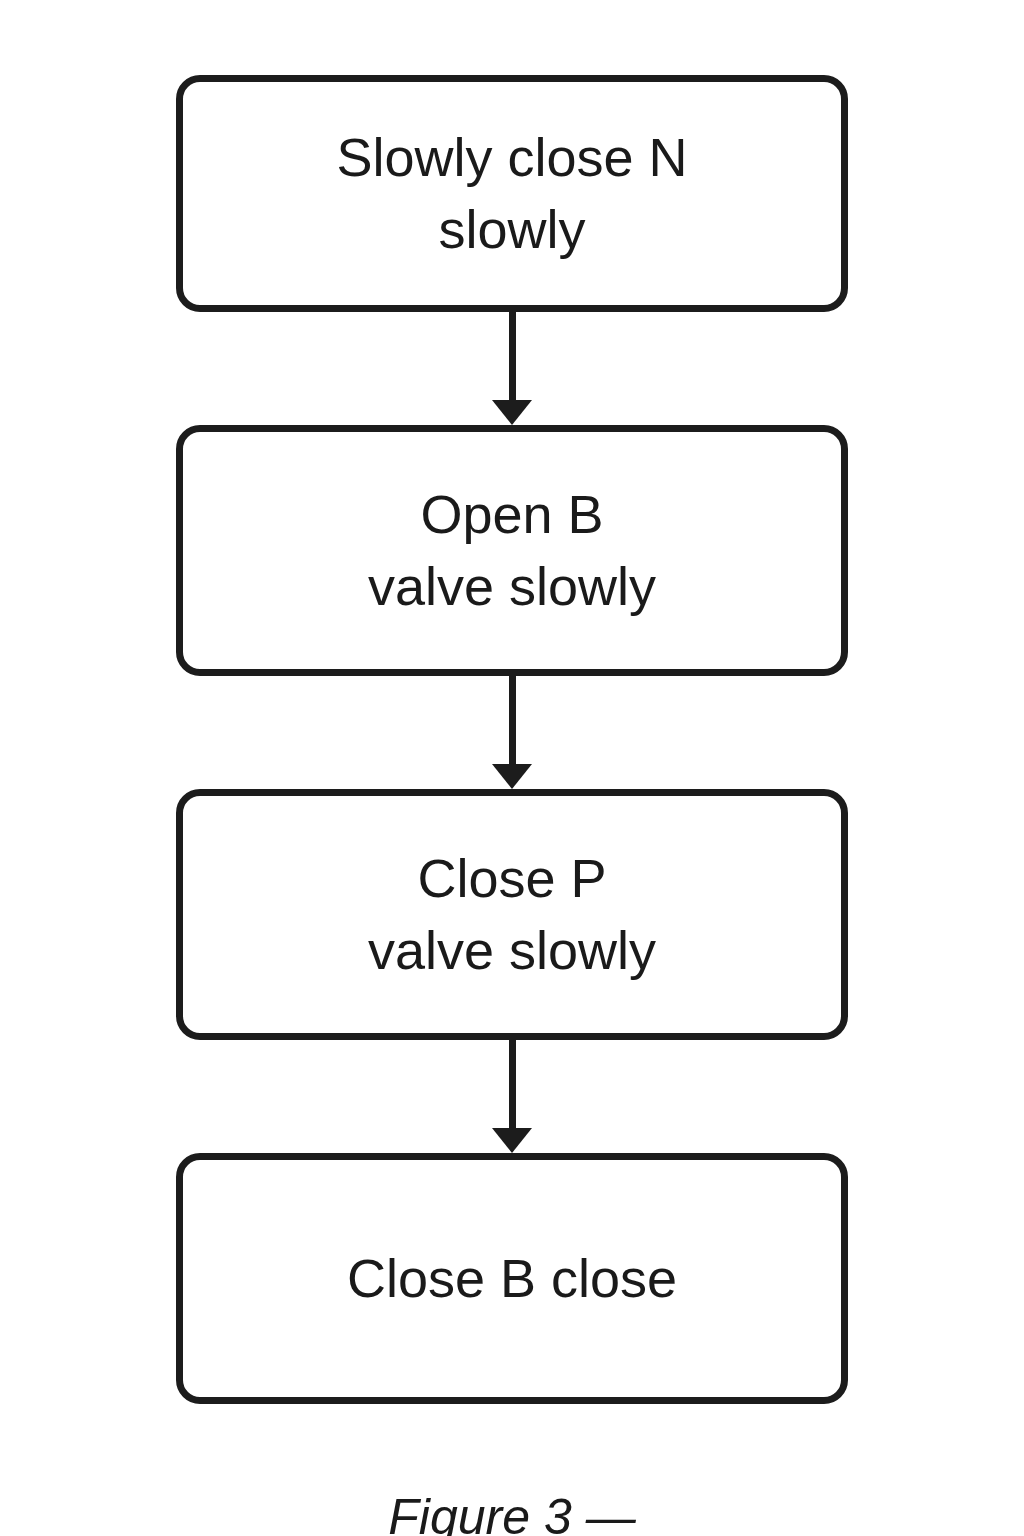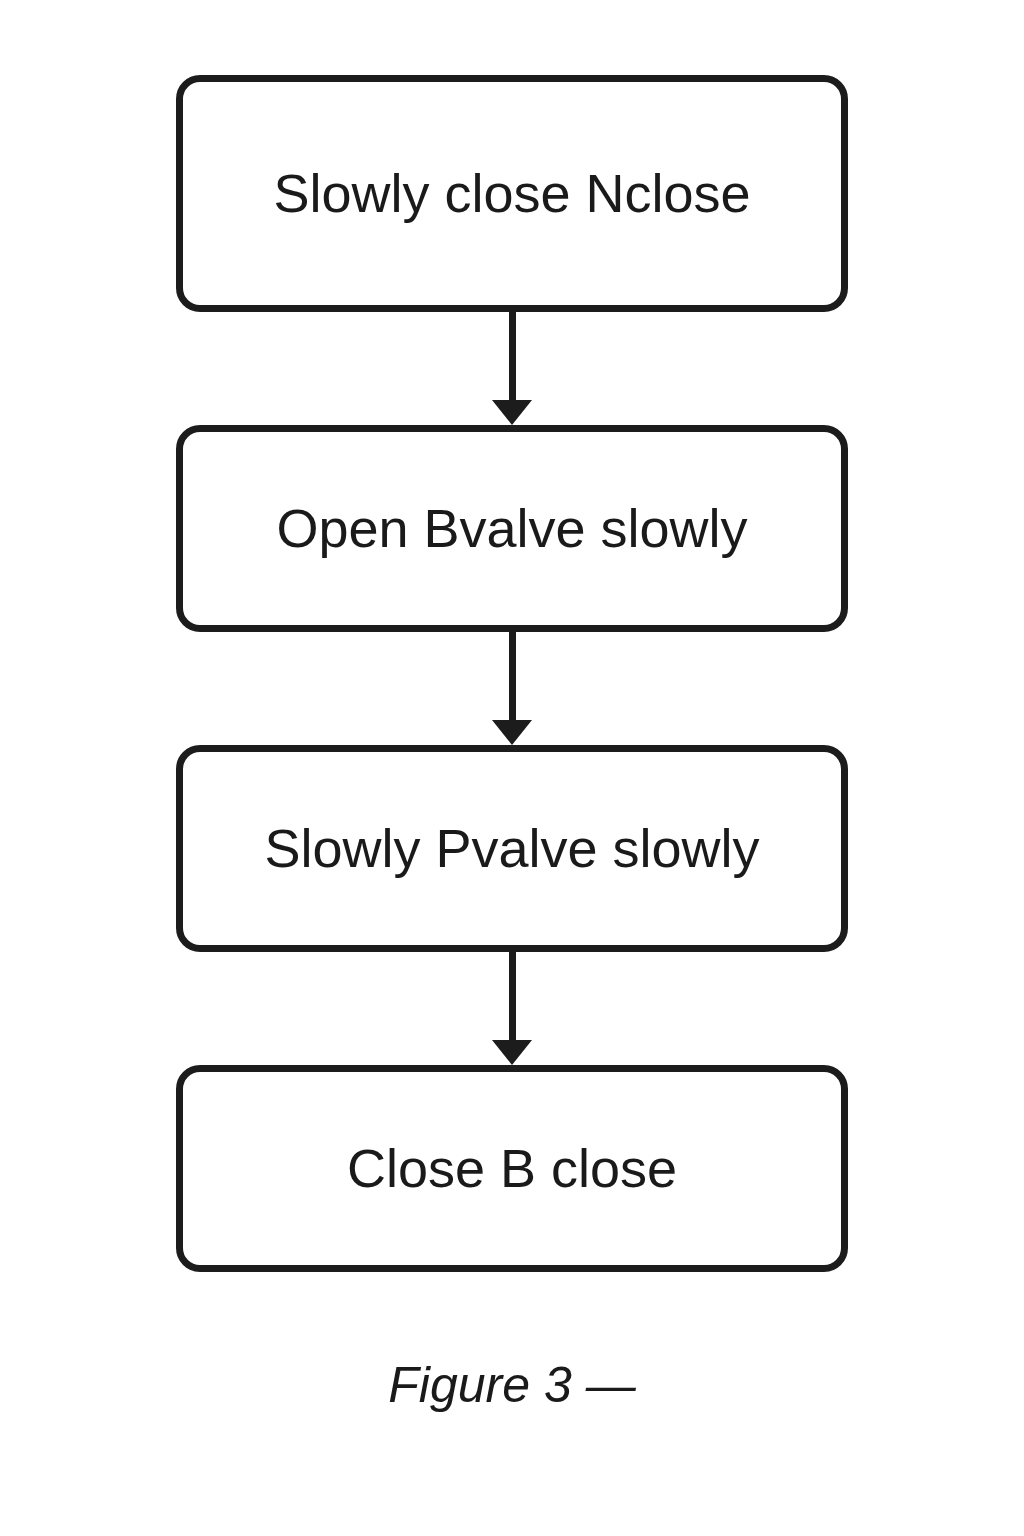--- a/index.html
+++ b/index.html
@@ -22,30 +22,30 @@
     flex-direction: column;
     align-items: center;
   }
   .node {
     box-sizing: border-box;
     width: 672px;
     border: 7px solid #1c1c1c;
     border-radius: 24px;
     background: #ffffff;
     display: flex;
-    flex-direction: row;
+    flex-direction: column;
     align-items: center;
     justify-content: center;
     text-align: left;
     font-size: 54px;
     line-height: 1.32;
     color: #1a1a1a;
   }
   .node-tall { height: 237px; }
-  .node-std  { height: 207px; }
+  .node-std  { height: 251px; }
   .arrow {
     height: 113px;
     width: 44px;
     display: flex;
     flex-direction: column;
     align-items: center;
   }
   .arrow .shaft {
     width: 7px;
     flex: 1;
@@ -69,40 +69,40 @@
     font-style: italic;
   }
 </style>
 </head>
 <body>
 
 <div class="flowchart">
 
   <div class="node node-tall">
     <div>Slowly close N</div>
-    <div>close</div>
+    <div>slowly</div>
   </div>
 
   <div class="arrow">
     <div class="shaft"></div>
     <div class="head"></div>
   </div>
 
   <div class="node node-std">
     <div>Open B</div>
     <div>valve slowly</div>
   </div>
 
   <div class="arrow">
     <div class="shaft"></div>
     <div class="head"></div>
   </div>
 
   <div class="node node-std">
-    <div>Slowly P</div>
+    <div>Close P</div>
     <div>valve slowly</div>
   </div>
 
   <div class="arrow">
     <div class="shaft"></div>
     <div class="head"></div>
   </div>
 
   <div class="node node-std">
     <div>Close B close</div>

